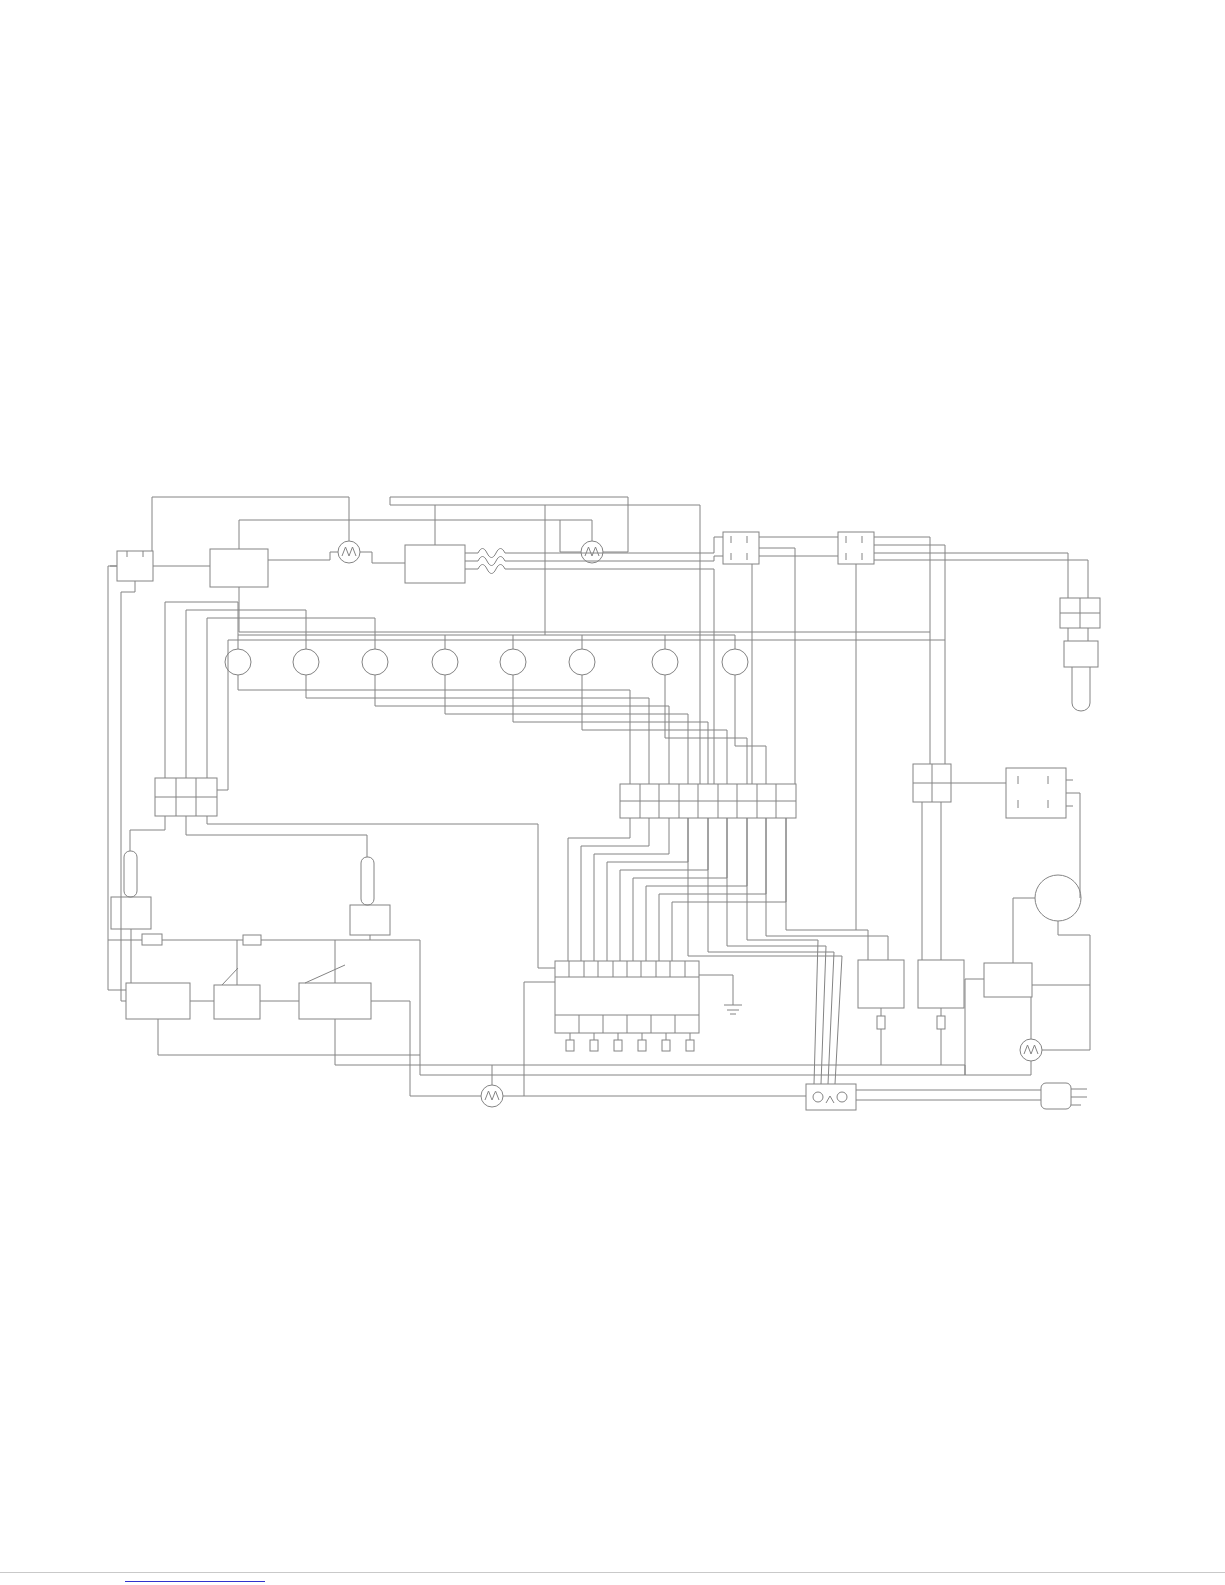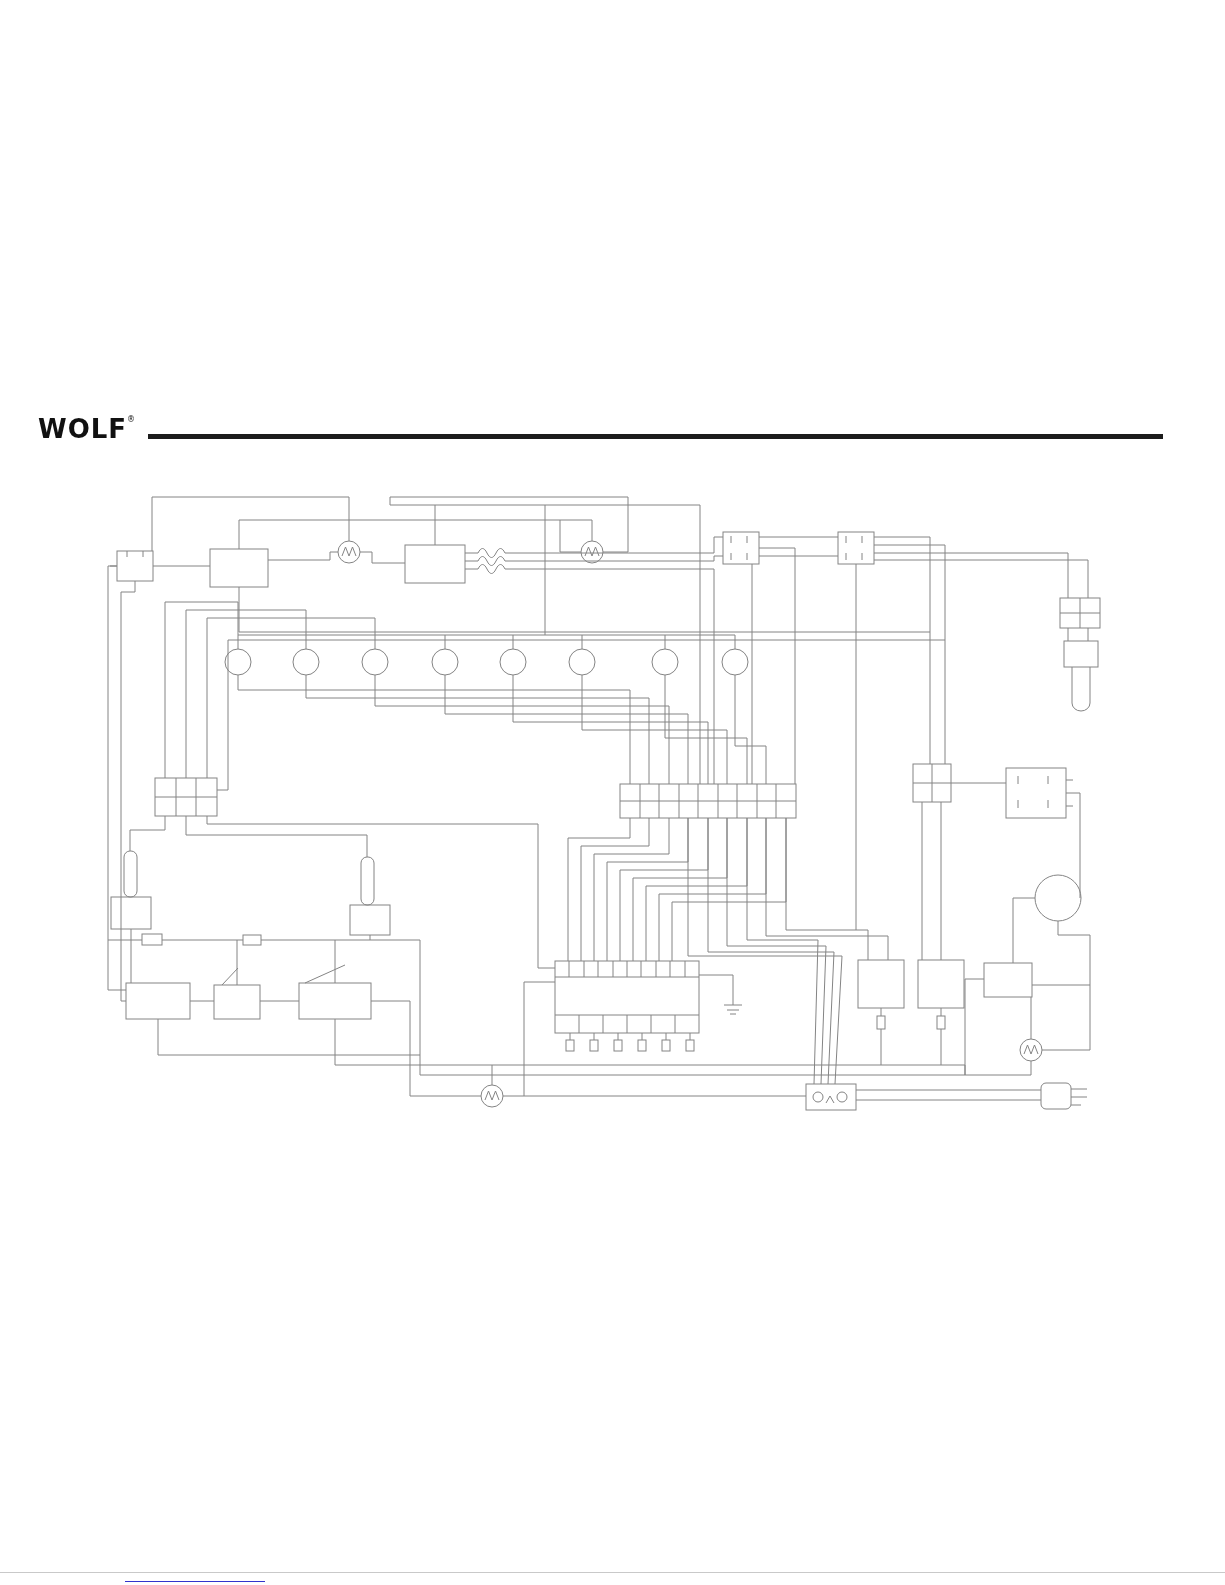--- a/index.html
+++ b/index.html
@@ -13,24 +13,20 @@
   svg.diagram{position:absolute;left:0;top:0;}
   .footer-divider{position:absolute;left:0;right:0;bottom:12px;height:1px;background:#c9c9c9;}
   .footer-link{position:absolute;left:125px;bottom:3px;width:140px;height:9px;
                border-bottom:1px solid #3333cc;display:block;}
 </style>
 </head>
 <body>
 
 <div class="page">
 
-  <div class="header">
-    <div class="logo"><span>WOLF</span><sup>®</sup></div>
-    <div class="rule"></div>
-  </div>
 
   <svg class="diagram" width="1225" height="1585" viewBox="0 0 1225 1585" fill="none" stroke="#848484" stroke-width="1">
 
     <g>
       <path d="M152,497 H349 V541 M152,497 V551 M390,497 H628 M390,497 V505 M390,505 H700
                M435,545 V505 M239,520 H592 M239,549 V520 M592,541 V520
                M581,552 H560 V520 M603,552 H628 V497
                M268,560 H330 V552 H338 M360,552 H372 V563 H405
                M153,566 H210 M117,566 H108 V990 H126 M135,581 V592 H121 V1001 H126"></path>
     </g>

